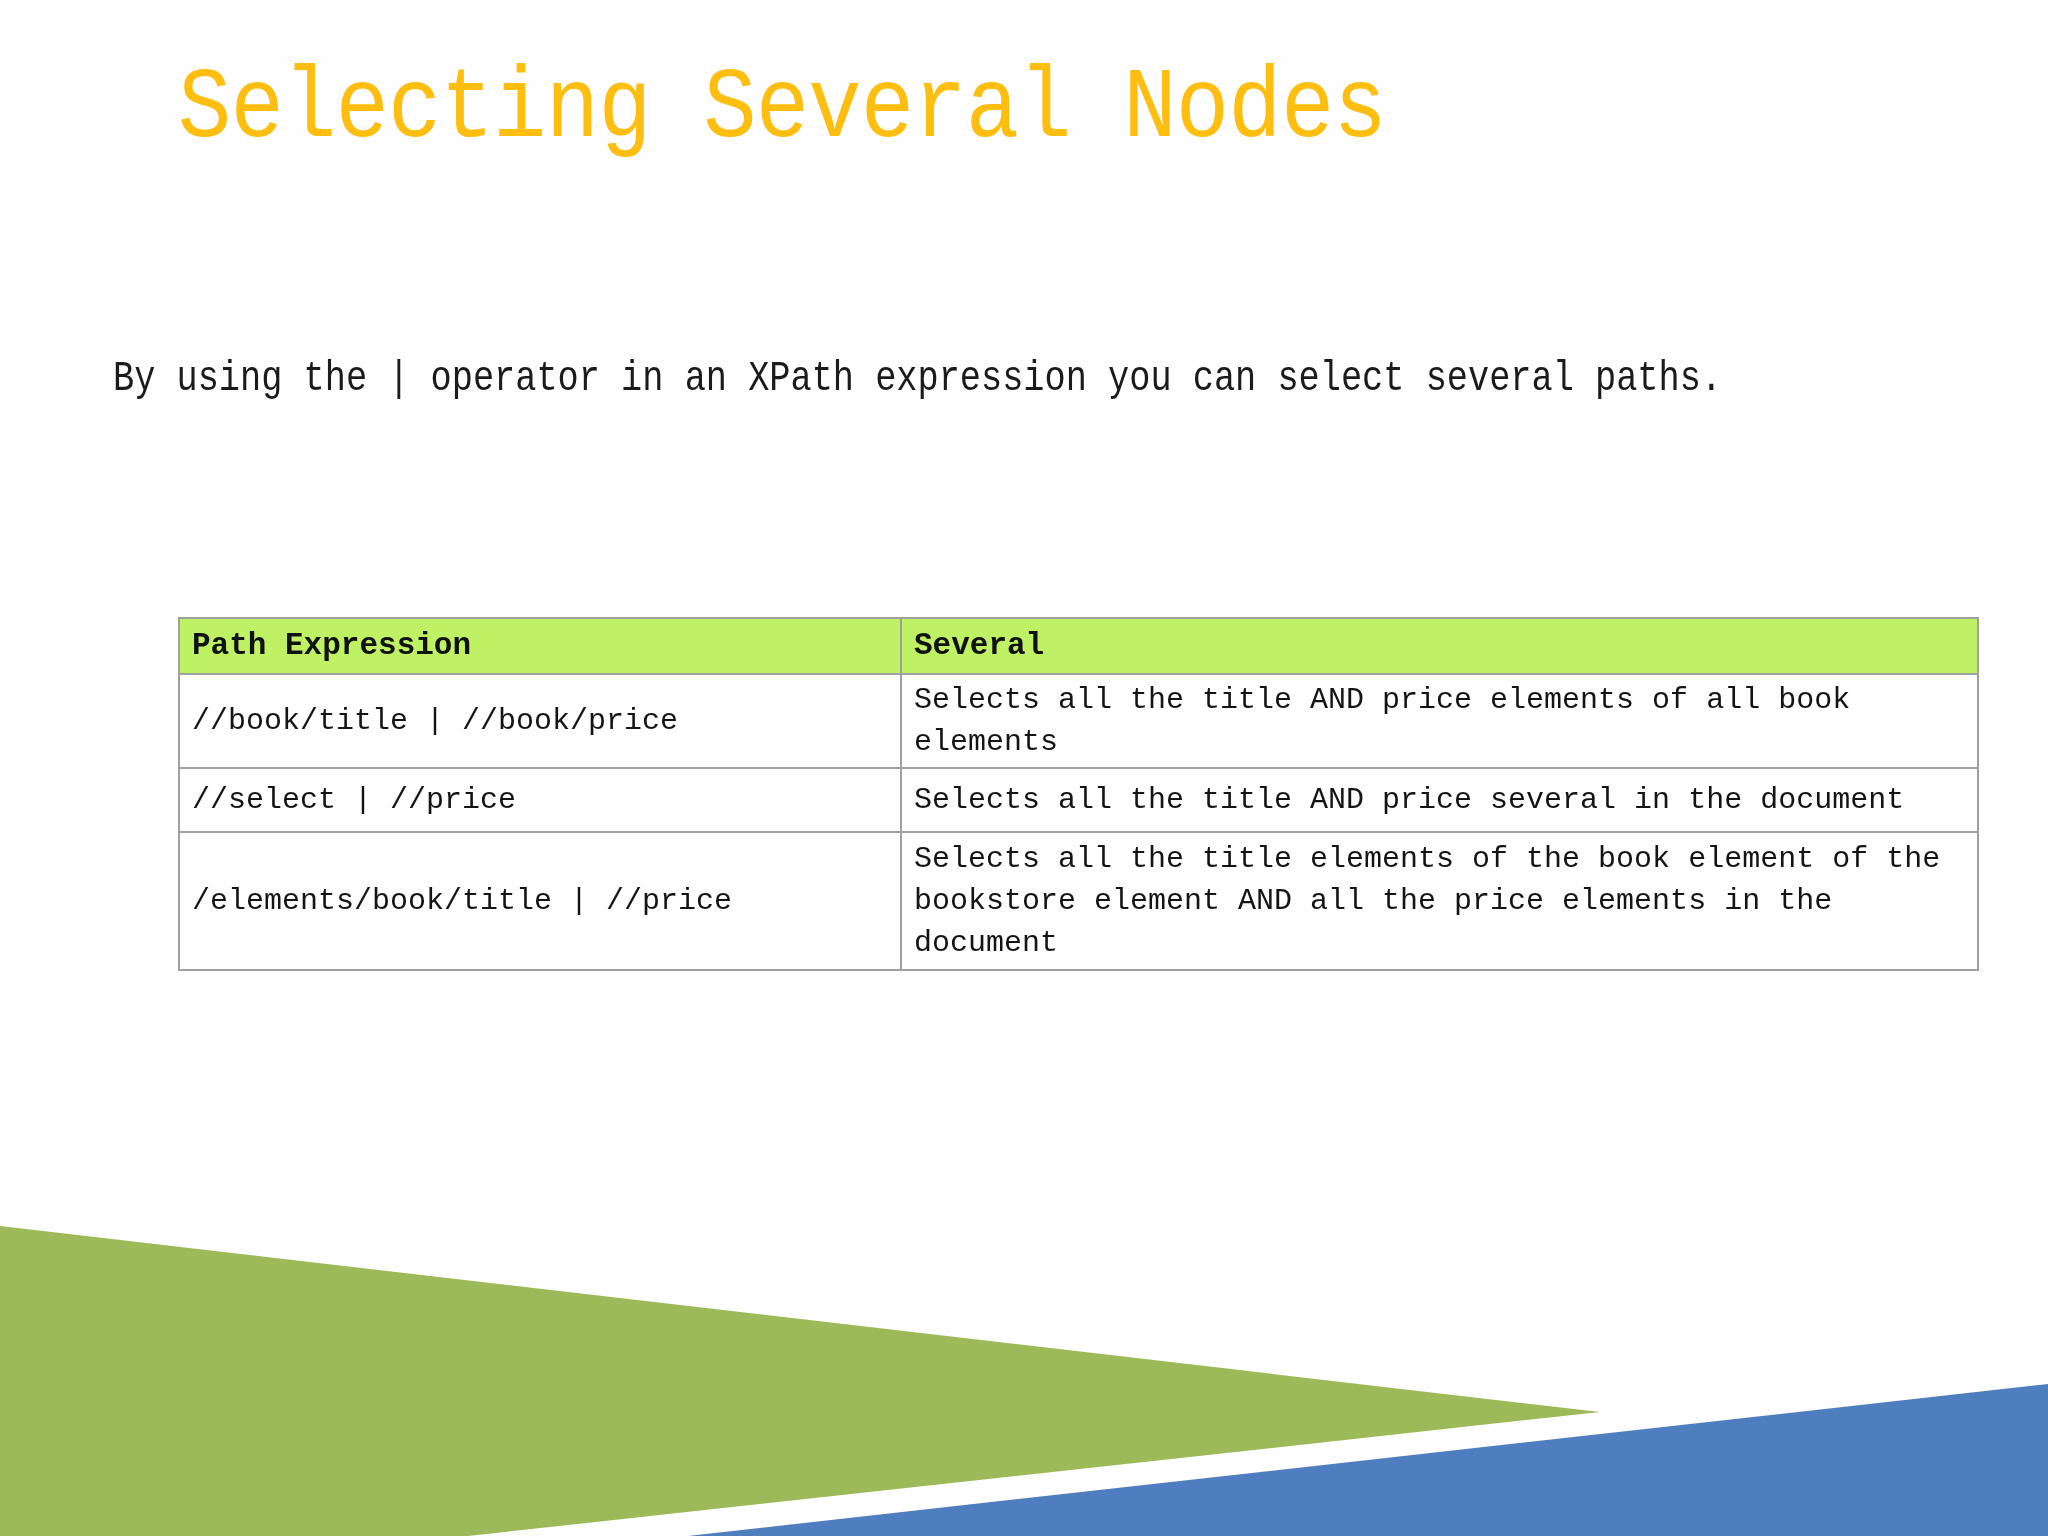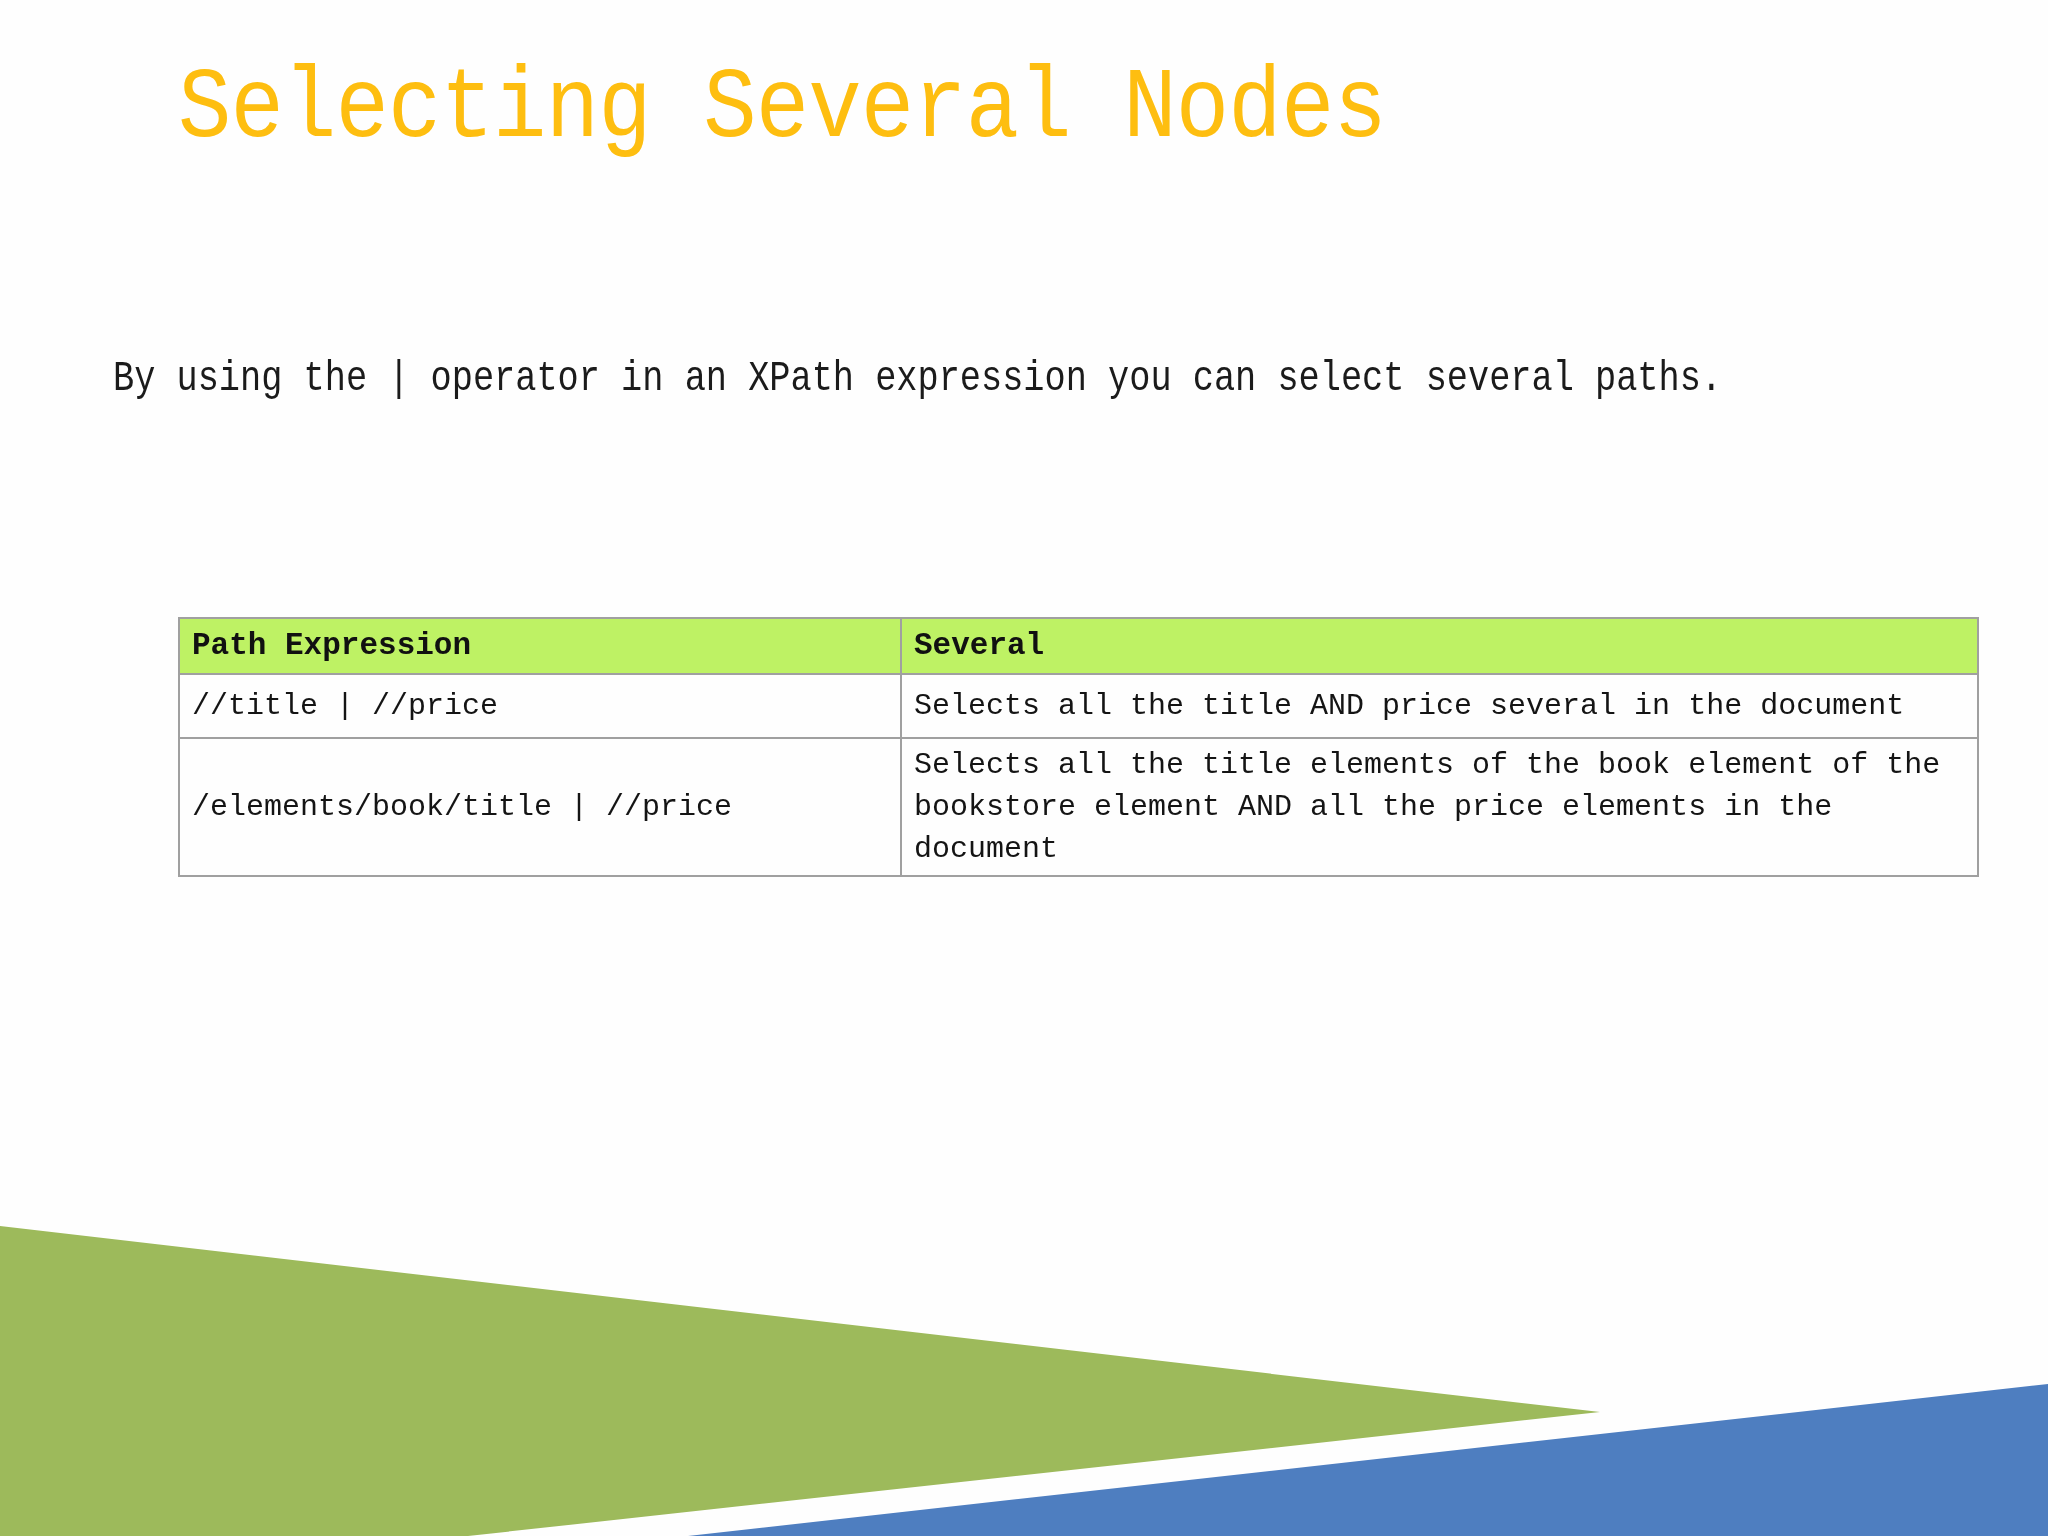--- a/index.html
+++ b/index.html
@@ -103,22 +103,26 @@
       <col class="c1">
       <col class="c2">
     </colgroup>
     <thead>
       <tr class="hdr-row">
         <th>Path Expression</th>
         <th>Several</th>
       </tr>
     </thead>
     <tbody>
+      <tr class="row-1">
+        <td>//book/title | //book/price</td>
+        <td class="result-cell">Selects all the title AND price elements of all book elements</td>
+      </tr>
       <tr class="row-2">
-        <td>//title | //price</td>
+        <td>//select | //price</td>
         <td class="result-cell">Selects all the title AND price several in the document</td>
       </tr>
       <tr class="row-3">
         <td>/elements/book/title | //price</td>
         <td class="result-cell">Selects all the title elements of the book element of the
 bookstore element AND all the price elements in the
 document</td>
       </tr>
     </tbody>
   </table>

